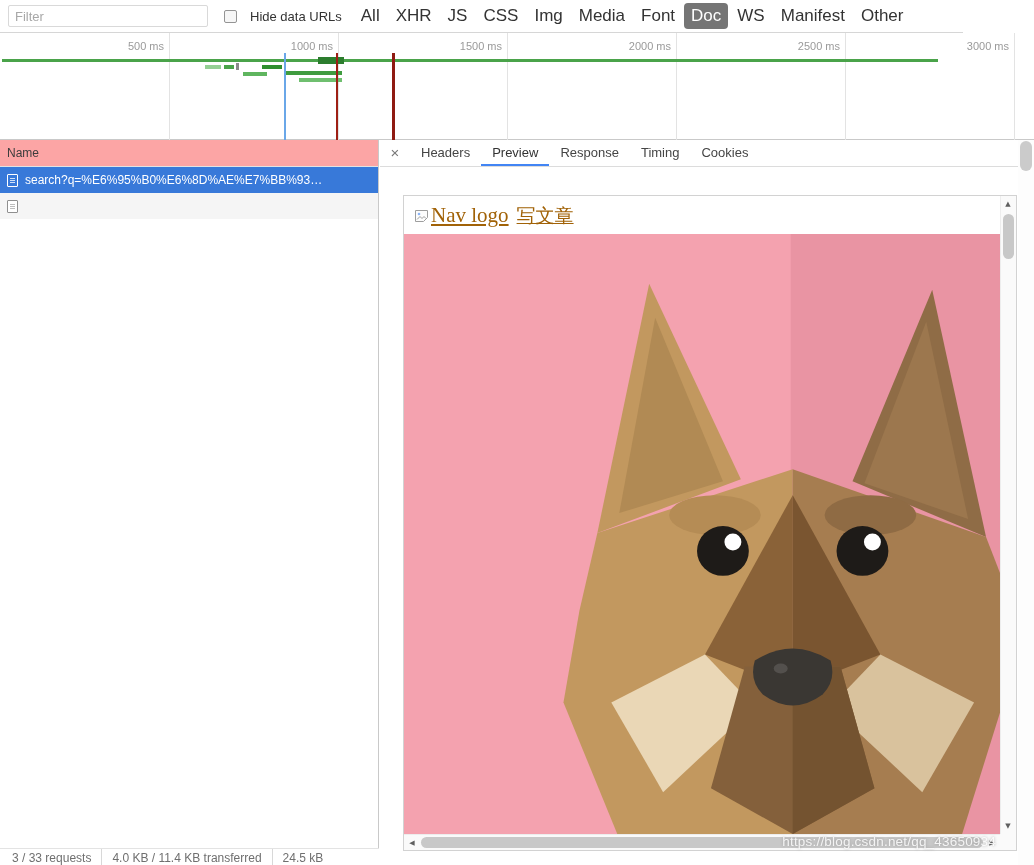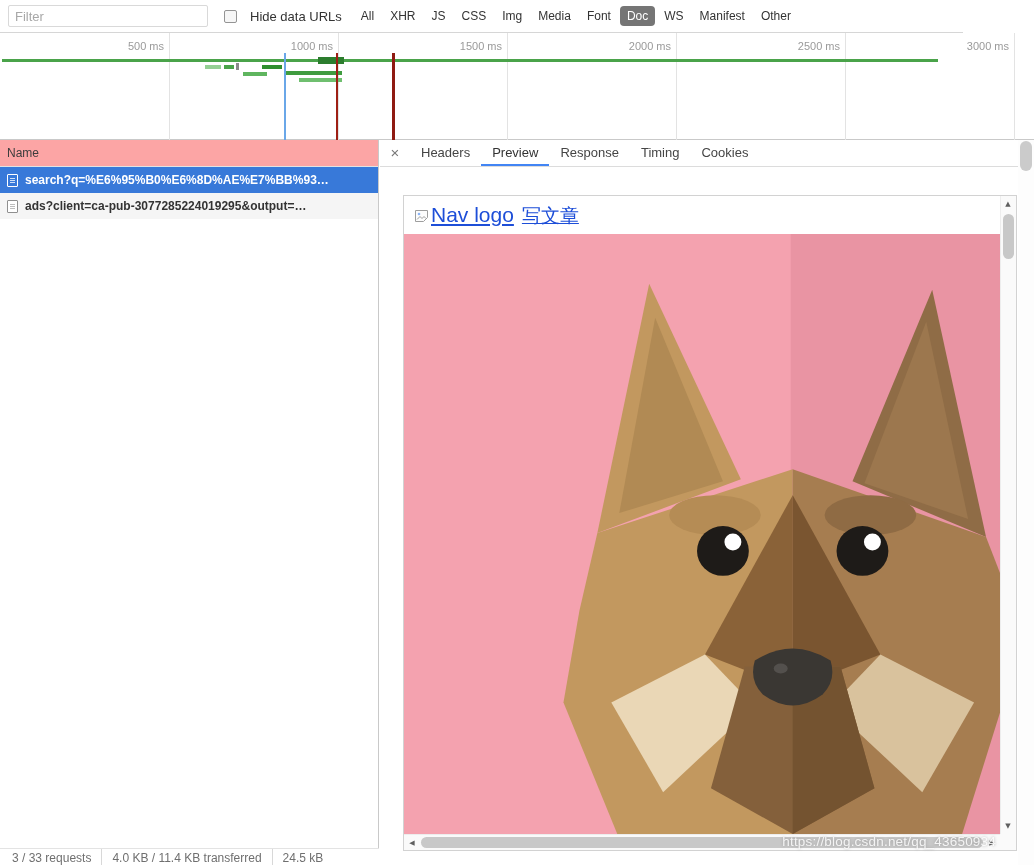--- a/index.html
+++ b/index.html
@@ -12,40 +12,40 @@
   
   .toolbar { position:absolute; left:0; top:0; width:963px; height:33px;
     background:#fff; border-bottom:1px solid #d6d6d6; display:flex; align-items:center; }
   .filter-input { margin-left:8px; width:200px; height:22px; border:1px solid #d9d9d9;
     border-radius:2px; padding:0 6px; font:13px "Liberation Sans",sans-serif; color:#333; outline:none; }
   .filter-input::placeholder { color:#a8a8a8; }
   .checkbox { width:13px; height:13px; border:1px solid #949494; border-radius:2px;
     background:#f6f6f6; margin-left:16px; flex:0 0 auto; cursor:pointer; }
   .hide-label { margin-left:13px; font-size:13px; color:#333; cursor:default; }
   .pills { display:flex; align-items:center; margin-left:12px; }
-  .pill { padding:3px 7px; margin-right:2px; font-size:12px; color:#333;
+  .pill { padding:3px 7px; margin-right:2px; font-size:17px; color:#333;
     border-radius:4px; cursor:pointer; white-space:nowrap; }
   .pill.active { background:#757575; color:#fff; }
 
   
   .overview { position:absolute; left:0; top:33px; width:1034px; height:107px;
     background:#fff; border-bottom:1px solid #c9c9c9; cursor:default;text-align:right; }
   .ov-divider { position:absolute; top:0; width:1px; height:107px; background:#e3e3e3; }
   .ov-label { position:absolute; top:7px; font-size:11px; color:#9a9a9a;
     transform:translateX(-100%); padding-right:5px; white-space:nowrap; }
   .ov-track { position:absolute; left:0; top:0; width:1034px; height:107px; }
   .ov-bar { position:absolute; }
 
   
   .requests { position:absolute; left:0; top:140px; width:379px; height:725px;
     background:#fff; border-right:1px solid #c9c9c9; }
   .req-header { height:27px; line-height:27px; padding-left:7px; background:#fca5a5;
     border-bottom:1px solid #e3e3e3; color:#3c3c3c; cursor:pointer; }
   .req-row { height:26px; display:flex; align-items:center; padding-left:7px;
-    white-space:nowrap; overflow:hidden; cursor:pointer;font-weight:bold; }
+    white-space:nowrap; overflow:hidden; cursor:pointer; }
   .req-row.striped { background:#f5f5f5; }
   .req-row.selected { background:#3879d9; color:#fff; }
   .doc-icon { width:11px; height:13px; border:1px solid #8f8f8f; border-radius:1px;
     background:#fff; position:relative; flex:0 0 auto; margin-right:7px; }
   .doc-icon:after { content:""; position:absolute; left:2px; top:3px; width:5px; height:1px;
     background:#bdbdbd; box-shadow:0 2px 0 #bdbdbd, 0 4px 0 #bdbdbd; }
   .req-row.selected .doc-icon { border-color:#fff; background:transparent; }
   .req-row.selected .doc-icon:after { background:#cfe0f7; box-shadow:0 2px 0 #cfe0f7, 0 4px 0 #cfe0f7; }
   .req-name { overflow:hidden; text-overflow:ellipsis; }
 
@@ -64,22 +64,22 @@
     font-size:15px; cursor:pointer; }
   .tab { padding:0 11px; line-height:26px; font-size:13px; color:#454545; cursor:pointer; }
   .tab.active { color:#333; border-bottom:2px solid #4285f4; }
 
   
   .preview-frame { position:absolute; left:23px; top:55px; width:614px; height:656px;
     border:1px solid #d2d2d2; background:#fff; }
   .nav-line { position:absolute; left:0; top:0; right:16px; height:38px;
     padding:7px 0 0 10px; white-space:nowrap; }
   .broken-img { vertical-align:-2px; margin-right:2px; }
-  .nav-link { color:#1d4ed8; text-decoration:underline; cursor:pointer;
-    font-family:Liberation Sans, sans-serif; }
+  .nav-link { color:#a16207; text-decoration:underline; cursor:pointer;
+    font-family:Liberation Serif, serif; }
   .nav-logo-text { font-size:21px; }
   .write-article { font-size:19px; margin-left:8px; }
   .image-wrap { position:absolute; left:0; top:38px; right:16px; bottom:16px; overflow:hidden; }
   .image-wrap svg { display:block; width:100%; height:100%; }
 
   
   .v-scrollbar { position:absolute; top:0; right:0; width:16px; bottom:16px;
     background:#fafafa; border-left:1px solid #ededed; }
   .h-scrollbar { position:absolute; left:0; bottom:0; right:16px; height:16px;
     background:#fafafa; border-top:1px solid #ededed; }
@@ -159,21 +159,20 @@
 
 <div class="requests">
   <div class="req-header">Name</div>
 
   <div class="req-row selected">
     <span class="doc-icon"></span>
     <span class="req-name">search?q=%E6%95%B0%E6%8D%AE%E7%BB%93…</span>
   </div>
   <div class="req-row striped">
     <span class="doc-icon"></span>
-    <span class="req-name">ads?client=ca-pub-3077285224019295&amp;output=…</span>
   </div>
 </div>
 
 <div class="status-bar">
   <span class="status-item">3 / 33 requests</span>
   <span class="status-item">4.0 KB / 11.4 KB transferred</span>
   <span class="status-item">24.5 kB</span>
 </div>
 
 <div class="detail">

